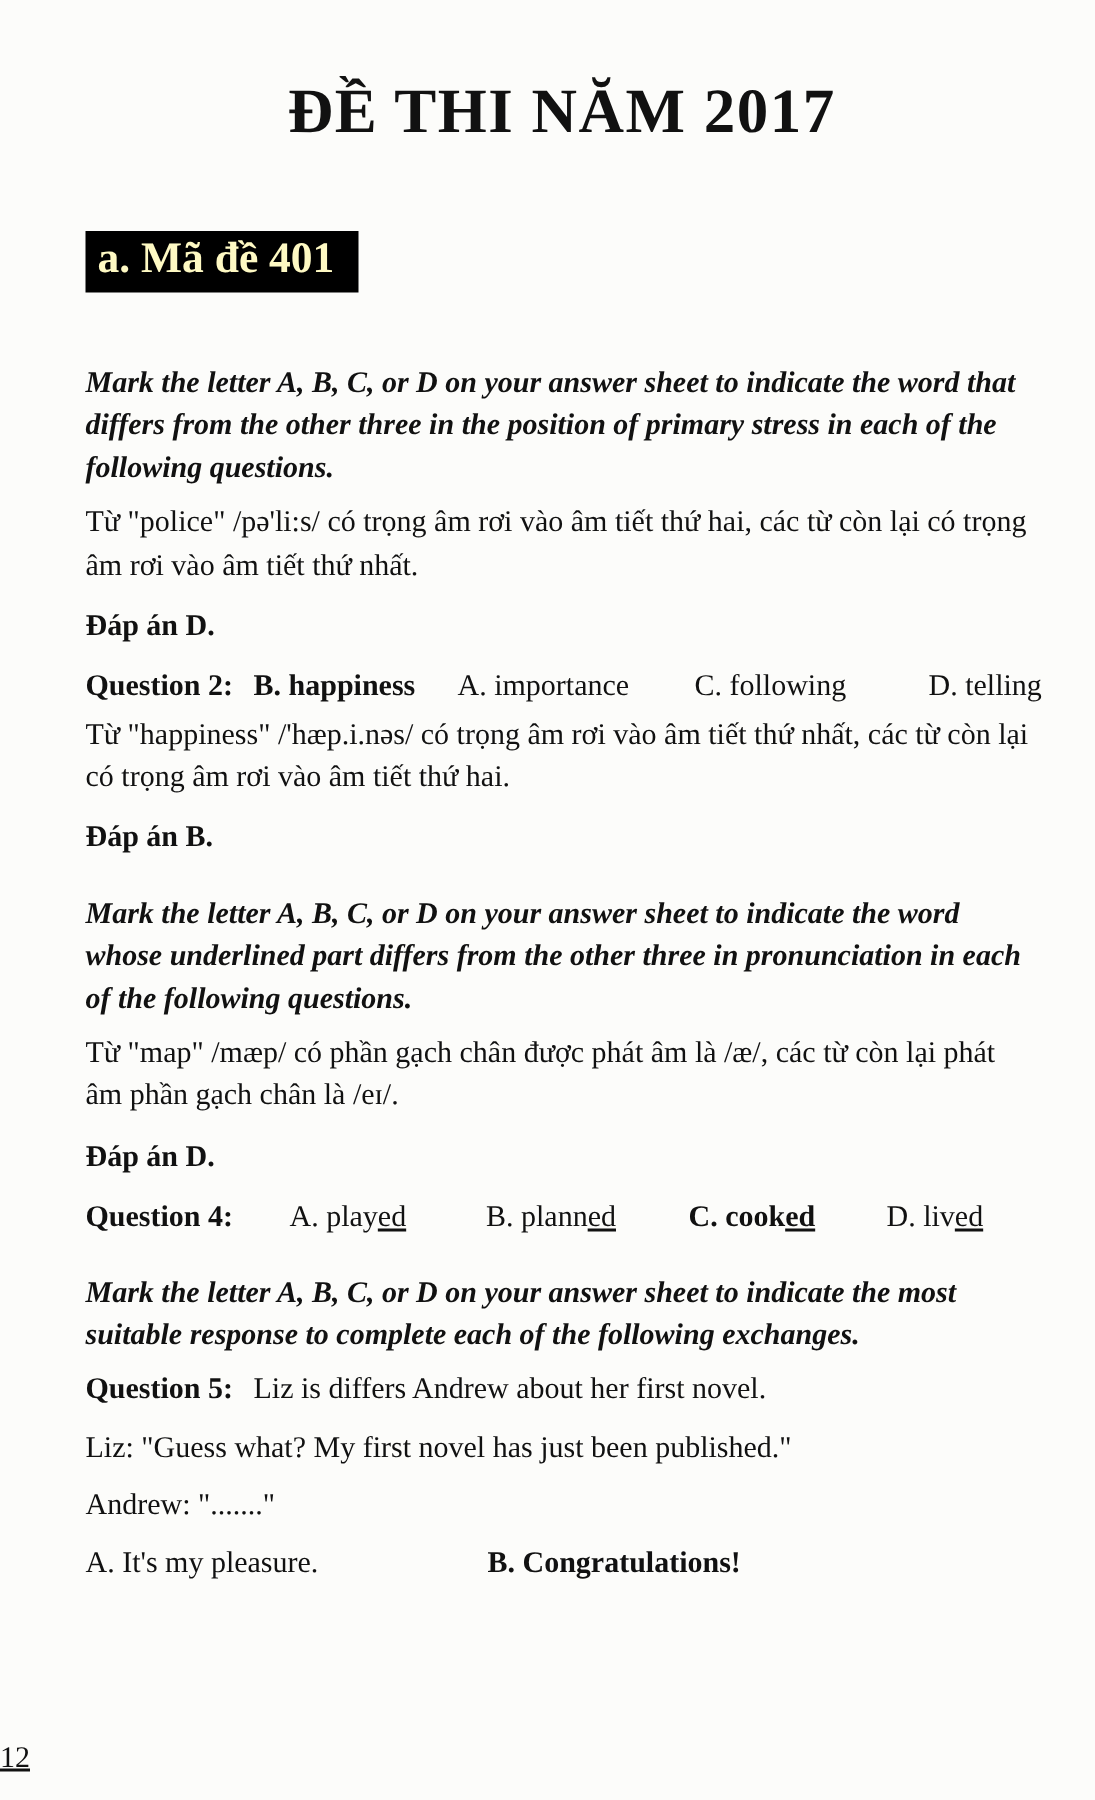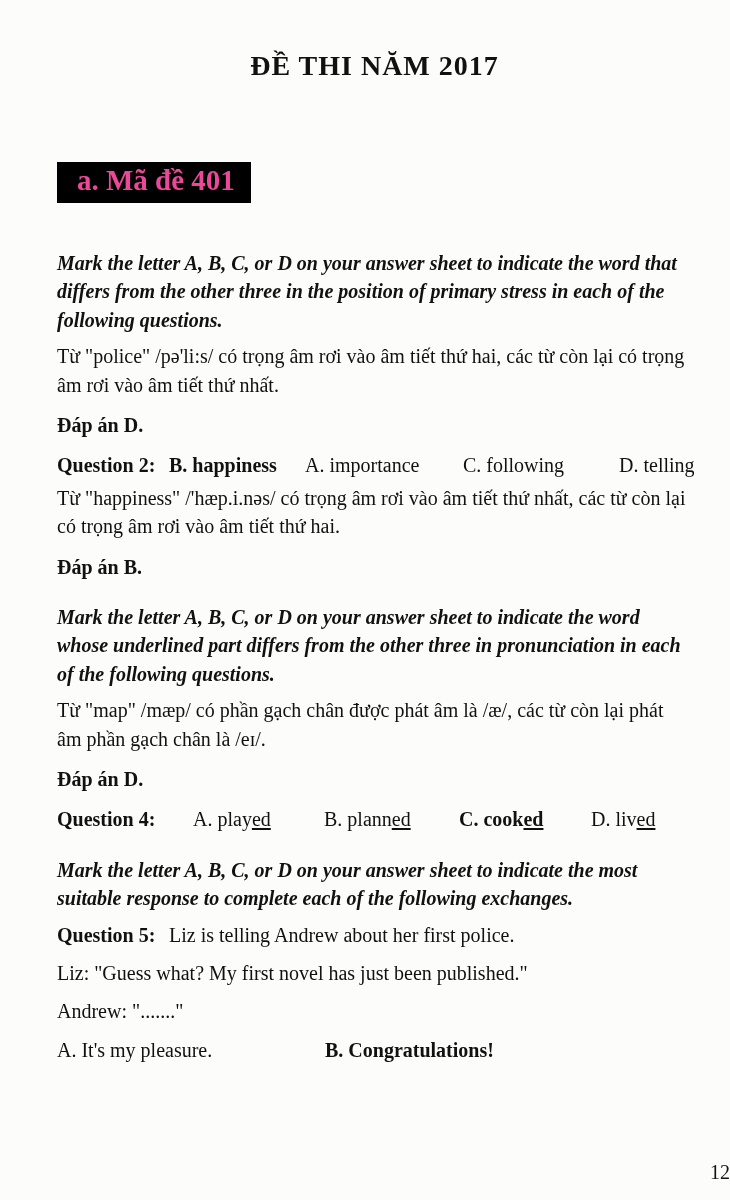--- a/index.html
+++ b/index.html
@@ -3,41 +3,41 @@
 <meta charset="utf-8">
 <style>
   html,body{margin:0;padding:0;background:#e8e8e8;}
   .page{
     width:730px;height:1200px;margin:0 auto;background:#fcfcfa;color:#111;
     font-family:"Liberation Serif","DejaVu Serif",serif;
     font-size:20px;line-height:1.42;
     box-sizing:border-box;padding:42px 38px 0 57px;position:relative;overflow:hidden;
   }
   .title{
-    text-align:center;font-size:28px;font-weight:bold;letter-spacing:1px;margin:4px 0 0 0;
+    text-align:center;font-size:42px;font-weight:bold;letter-spacing:1px;margin:4px 0 0 0;
   }
   .section-box{
-    display:inline-block;background:#000;color:#ec4899;font-size:29px;font-weight:bold;
-    padding:2px 16px 6px 20px;margin-top:76px;line-height:1.15;
+    display:inline-block;background:#000;color:#fef9c3;font-size:29px;font-weight:bold;
+    padding:2px 16px 6px 8px;margin-top:48px;line-height:1.15;
   }
   .instr{
     font-weight:bold;font-style:italic;margin:22px 0 8px 0;
   }
   .instr.first{margin-top:46px;}
   .qline{display:flex;margin:7px 0 4px 0;align-items:baseline;}
   .qline .lab{font-weight:bold;flex:0 0 auto;}
   .opt{flex:0 0 auto;}
   .correct{font-weight:bold;}
   .expl{margin:4px 0 6px 0;}
   .answer{font-weight:bold;margin:12px 0 12px 0;}
   .plain{margin:10px 0 10px 0;}
   .q5opts{display:flex;margin:10px 0 4px 0;}
   .q5opts .optwide{flex:0 0 268px;}
   .pagenum{
-    position:absolute;bottom:14px;left:0;width:100%;text-align:right;font-size:20px;
+    position:absolute;bottom:14px;left:0;width:100%;text-align:left;font-size:20px;text-decoration:underline;
   }
   u{text-underline-offset:2px;}
 </style>
 </head>
 <body>
 
 <div class="page">
 
   <div class="title">ĐỀ THI NĂM 2017</div>
 
@@ -70,21 +70,21 @@
     <span class="opt" style="width:131px">A. play<u>ed</u></span>
     <span class="opt" style="width:135px">B. plann<u>ed</u></span>
     <span class="opt correct" style="width:132px">C. cook<u>ed</u></span>
     <span class="opt">D. liv<u>ed</u></span>
   </div>
 
   <p class="instr">Mark the letter A, B, C, or D on your answer sheet to indicate the most suitable response to complete each of the following exchanges.</p>
 
   <div class="qline">
     <span class="lab" style="width:112px">Question 5:</span>
-    <span class="opt">Liz is telling Andrew about her first police.</span>
+    <span class="opt">Liz is differs Andrew about her first novel.</span>
   </div>
   <p class="plain">Liz: "Guess what? My first novel has just been published."</p>
   <p class="plain">Andrew: "......."</p>
 
   <div class="q5opts">
     <span class="optwide">A. It's my pleasure.</span>
     <span class="correct">B. Congratulations!</span>
   </div>
 
   <div class="pagenum">12</div>

